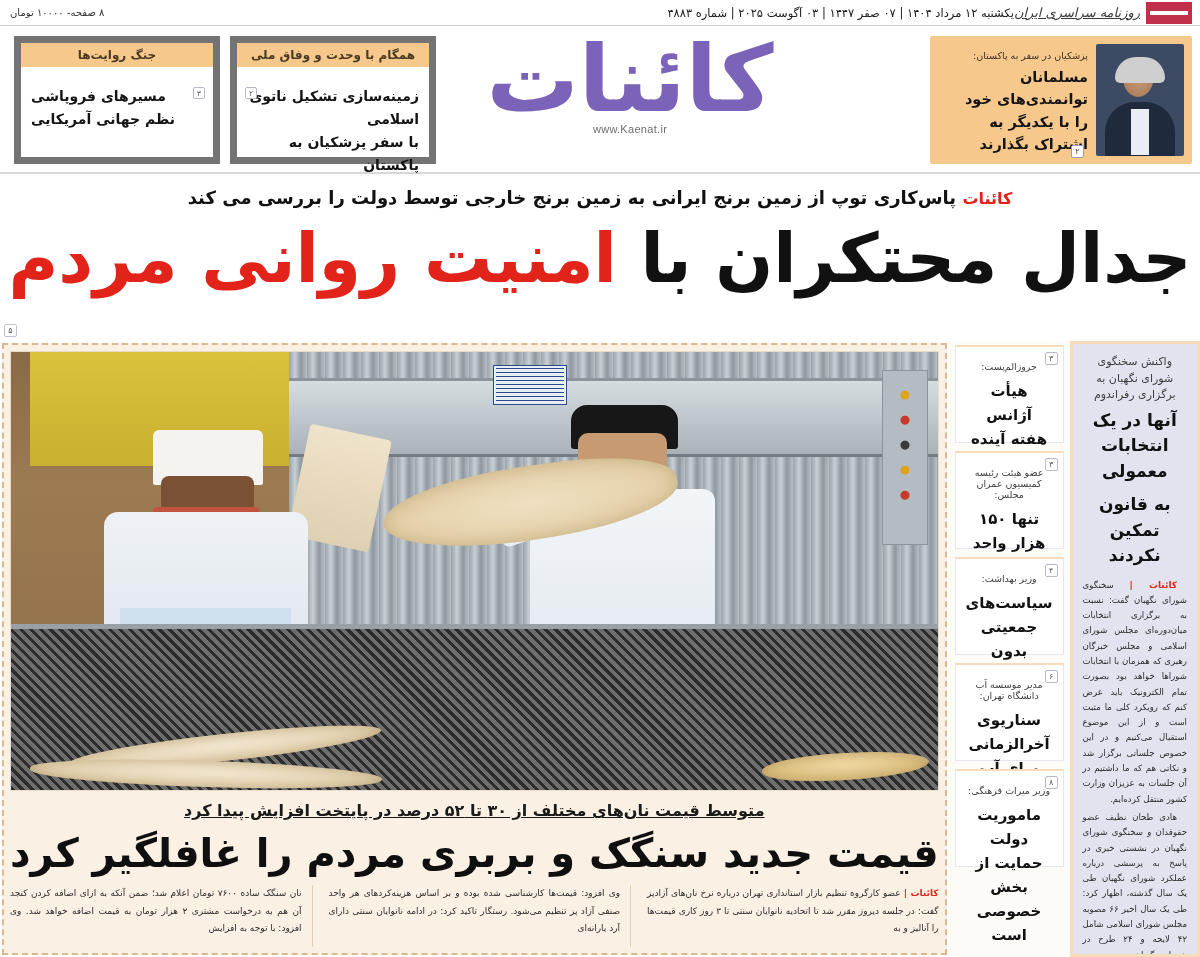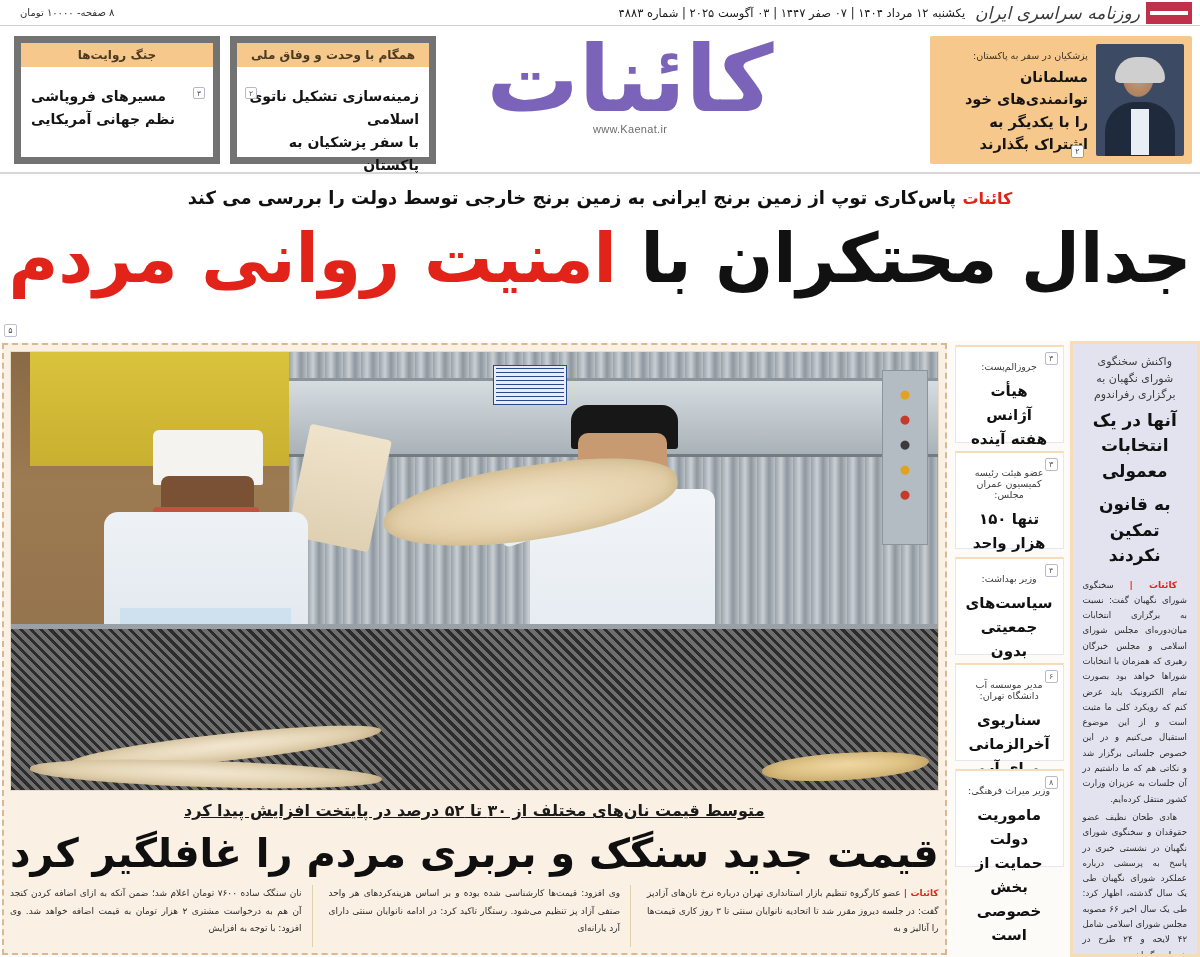--- a/index.html
+++ b/index.html
@@ -29,26 +29,26 @@
     height: 26px;
     display: flex;
     align-items: center;
     justify-content: flex-start;
     direction: rtl;
     border-bottom: 1px solid #cfcfcf;
     background: #ffffff;
     padding-right: 8px;
   }
   .datebar-logo {
-    font-size: 17px;
+    font-size: 13px;
     color: #3a3a3a;
     font-style: italic;
     letter-spacing: -0.5px;
     white-space: nowrap;
-    margin-left: 10px;
+    text-decoration: underline;
   }
   .datebar-stamp {
     width: 46px; height: 22px;
     background: #c0304a;
     position: relative;
     flex: 0 0 auto;
     margin-left: 6px;
   }
   .datebar-stamp:after {
     content: "";
@@ -61,21 +61,21 @@
     font-size: 11.5px;
     color: #1a1a1a;
     white-space: nowrap;
     letter-spacing: 0.2px;
   }
   .datebar-right {
     font-size: 10px;
     color: #333;
     white-space: nowrap;
     margin-right: auto;
-    padding-left: 20px;
+    padding-left: 10px;
     letter-spacing: 0.2px;
   }
 
   
   .masthead {
     position: absolute;
     top: 26px; left: 0;
     width: 1200px;
     height: 148px;
     background: #ffffff;

